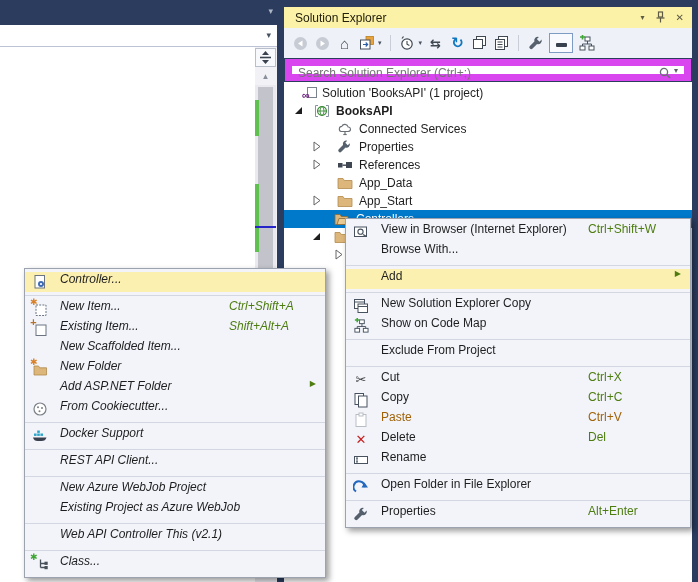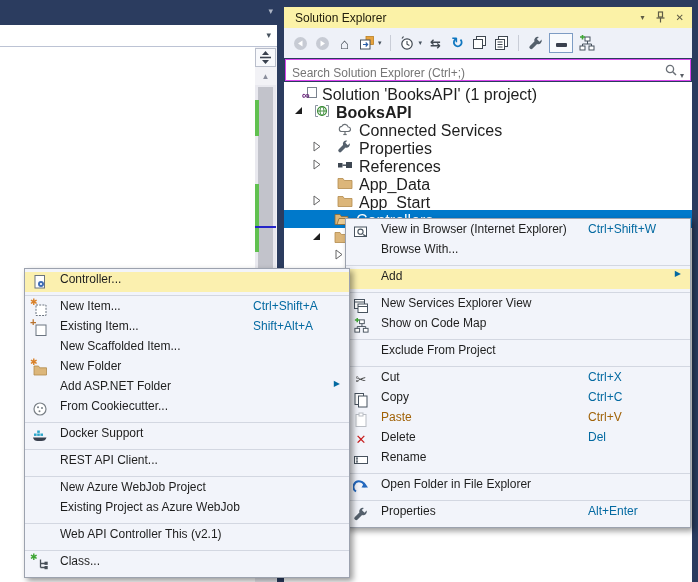--- a/index.html
+++ b/index.html
@@ -28,53 +28,53 @@
   .se-title .ttl { font-size:12px; color:#24210F; }
   .se-title .tbtns { margin-left:auto; display:flex; align-items:center; gap:10px; padding-right:8px; }
   .se-title .tbtn { color:#5E5B45; font-size:10px; line-height:10px; cursor:default; }
   .se-toolbar { position:absolute; left:0; top:28px; width:408px; height:30px; background:#EEF1F8; display:flex; align-items:center; gap:5px; padding-left:8px; }
   .tbi { width:17px; height:17px; display:inline-flex; align-items:center; justify-content:center; flex:none; }
   .tbi.txt { font-size:13px; color:#3F4750; font-weight:bold; }
   .tbsep { width:1px; height:16px; background:#C9CDD7; margin:0 3px; flex:none; }
   .tbcaret { font-size:7px; color:#47525E; margin-left:-2px; flex:none; }
   .showall { width:24px; height:20px; background:#F8FAFD; border:1px solid #7D9CC4; display:inline-flex; align-items:center; justify-content:center; flex:none; }
   .showall .dash { width:11px; height:4px; background:#39404E; border-radius:1px; margin-top:4px; }
-  .se-search { position:absolute; left:1px; top:59px; width:406px; height:22px; background:#FFFFFF; border:1px solid #d946ef; display:flex; align-items:flex-end; }
+  .se-search { position:absolute; left:1px; top:59px; width:406px; height:22px; background:#FFFFFF; border:7px solid #d946ef; display:flex; align-items:flex-start; }
   .se-search input { flex:1; border:none; outline:none; font-family:inherit; font-size:12px; color:#767676; padding-left:6px; background:transparent; }
   .se-search .sic { flex:none; margin-right:2px; }
   .se-search .scaret { flex:none; font-size:8px; color:#5A5F66; margin-right:6px; }
   .se-tree { position:absolute; left:0; top:82px; width:408px; height:500px; background:#FFFFFF; }
 
   .trow { position:absolute; left:0; width:408px; height:18px; }
   .trow.sel { background:#0079CB; }
   .trow .twist { position:absolute; top:2px; width:14px; height:14px; }
   .trow .tico { position:absolute; top:1px; width:16px; height:16px; }
-  .trow .tlabel { position:absolute; top:2px; white-space:nowrap; font-size:16px; color:#1E1E1E; }
+  .trow .tlabel { position:absolute; top:2px; white-space:nowrap; font-size:12px; color:#1E1E1E; }
   .trow.sel .tlabel { color:#FFFFFF; }
   .trow .tlabel.bold { font-weight:bold; }
 
   
   .ico { position:relative; display:inline-block; width:16px; height:16px; flex:none; }
   .ovl-star { position:absolute; left:-2px; top:-4px; font-size:9px; color:#D9822B; font-weight:bold; }
   .ovl-star.green { color:#3FA535; }
   .ovl-plus { position:absolute; left:-2px; top:-5px; font-size:11px; color:#B8722D; font-weight:bold; }
 
   
   .sol { position:relative; width:16px; height:16px; }
   .sol .box { position:absolute; right:1px; top:2px; width:10px; height:11px; border:1px solid #7A828E; background:#fff; }
   .sol .inf { position:absolute; left:0px; bottom:1px; color:#68217A; font-weight:bold; font-size:11px; line-height:9px; }
 
   
   .menu { position:absolute; background:#F2F4FA; border:1px solid #9CA2AE; box-shadow:3px 3px 6px rgba(0,0,0,0.4); padding:3px 0; }
   .ctx { left:345px; top:218px; width:346px; z-index:10; }
-  .sub { left:24px; top:268px; width:326px; z-index:20; }
+  .sub { left:24px; top:268px; width:302px; z-index:20;font-style:italic; }
   .mi { display:flex; height:20px; }
   .mi .gut { width:30px; flex:none; display:flex; align-items:center; justify-content:center; }
   .mi .ml { padding-left:5px; white-space:nowrap; color:#1E1E1E; }
-  .mi .msc { margin-left:auto; flex:none; width:102px; text-align:left; color:#0369a1; }
+  .mi .msc { margin-left:auto; flex:none; width:102px; text-align:left; color:#4d7c0f; }
   .sub .mi .msc { width:96px; }
   .mi .msc.arr { text-align:right; padding-right:9px; font-size:8px; }
   .mi.hl { background:#FBF0AF; }
   .mi.dis .ml, .mi.dis .msc { color:#a16207; }
   .msep { height:1px; background:#D3D7E1; margin:3px 0; }
   .glyph13 { font-size:13px; line-height:16px; color:#424242; text-align:center; width:16px; display:inline-block; }
   .glyph13.red { color:#C82121; font-weight:bold; }
 
   .navyright { position:absolute; left:692px; top:0; width:6px; height:582px; background:#2B3C5F; }
 </style>
@@ -357,21 +357,21 @@
     <span class="gut">
         <span class="ico">
       <svg width="16" height="16" viewBox="0 0 16 16">
             <rect x="1.5" y="1.5" width="10" height="9" fill="#FFFFFF" stroke="#47525E"></rect>
             <line x1="1.5" y1="4" x2="11.5" y2="4" stroke="#47525E"></line>
             <rect x="5" y="6" width="9.5" height="8.5" fill="#FFFFFF" stroke="#47525E"></rect>
             <line x1="5" y1="8.5" x2="14.5" y2="8.5" stroke="#47525E"></line>
           </svg>
     </span>
       </span>
-    <span class="ml">New Services Explorer View</span>
+    <span class="ml">New Solution Explorer Copy</span>
     <span class="msc"></span>
   </div>
   <div class="mi">
     <span class="gut">
         <span class="ico">
       <svg width="16" height="16" viewBox="0 0 17 17">
             <rect x="7" y="2" width="5" height="4" fill="#FFFFFF" stroke="#47525E"></rect>
             <rect x="2" y="11" width="5" height="4" fill="#FFFFFF" stroke="#47525E"></rect>
             <rect x="11" y="11" width="5" height="4" fill="#FFFFFF" stroke="#47525E"></rect>
             <path d="M9.5,6 v3 M4.5,11 v-2 h9 v2" fill="none" stroke="#47525E"></path>

